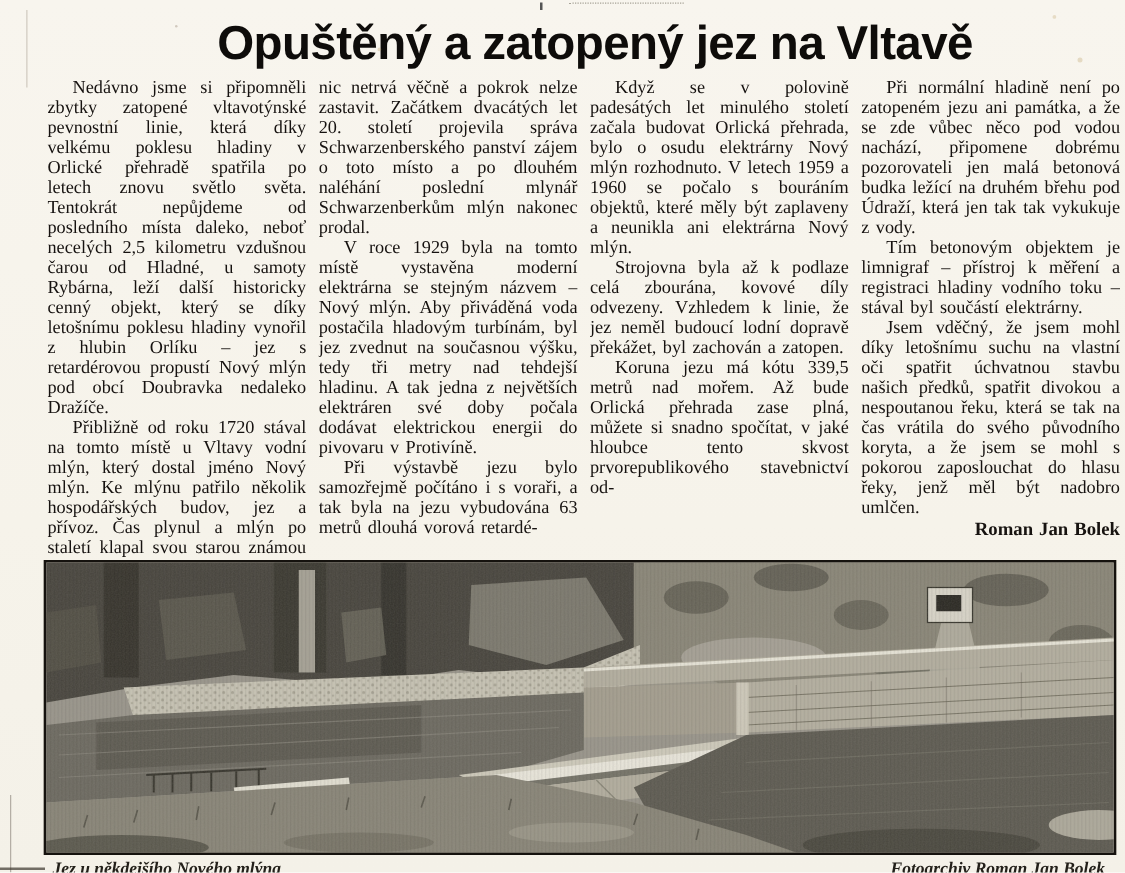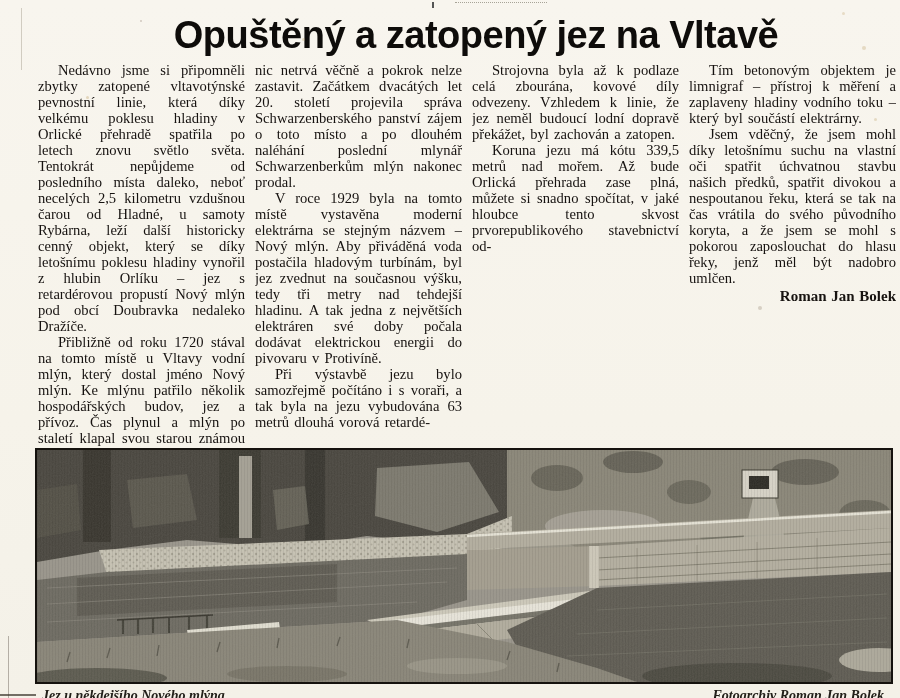--- a/index.html
+++ b/index.html
@@ -51,25 +51,27 @@
   <div class="col">
     <p class="indent">Nedávno jsme si připomněli zbytky zatopené vltavotýnské pevnostní linie, která díky velkému poklesu hladiny v Orlické přehradě spatřila po letech znovu světlo světa. Tentokrát nepůjdeme od posledního místa daleko, neboť necelých 2,5 kilometru vzdušnou čarou od Hladné, u samoty Rybárna, leží další historicky cenný objekt, který se díky letošnímu poklesu hladiny vynořil z hlubin Orlíku – jez s retardérovou propustí Nový mlýn pod obcí Doubravka nedaleko Dražíče.</p>
     <p class="indent">Přibližně od roku 1720 stával na tomto místě u Vltavy vodní mlýn, který dostal jméno Nový mlýn. Ke mlýnu patřilo několik hospodářských budov, jez a přívoz. Čas plynul a mlýn po staletí klapal svou starou známou písničku, ovšem</p>
   </div>
   <div class="col">
     <p>nic netrvá věčně a pokrok nelze zastavit. Začátkem dvacátých let 20. století projevila správa Schwarzenberského panství zájem o toto místo a po dlouhém naléhání poslední mlynář Schwarzenberkům mlýn nakonec prodal.</p>
     <p class="indent">V roce 1929 byla na tomto místě vystavěna moderní elektrárna se stejným názvem – Nový mlýn. Aby přiváděná voda postačila hladovým turbínám, byl jez zvednut na současnou výšku, tedy tři metry nad tehdejší hladinu. A tak jedna z největších elektráren své doby počala dodávat elektrickou energii do pivovaru v Protivíně.</p>
     <p class="indent">Při výstavbě jezu bylo samozřejmě počítáno i s voraři, a tak byla na jezu vybudována 63 metrů dlouhá vorová retardé-</p>
   </div>
   <div class="col">
+    <p class="indent">Když se v polovině padesátých let minulého století začala budovat Orlická přehrada, bylo o osudu elektrárny Nový mlýn rozhodnuto. V letech 1959 a 1960 se počalo s bouráním objektů, které měly být zaplaveny a neunikla ani elektrárna Nový mlýn.</p>
     <p class="indent">Strojovna byla až k podlaze celá zbourána, kovové díly odvezeny. Vzhledem k linie, že jez neměl budoucí lodní dopravě překážet, byl zachován a zatopen.</p>
     <p class="indent">Koruna jezu má kótu 339,5 metrů nad mořem. Až bude Orlická přehrada zase plná, můžete si snadno spočítat, v jaké hloubce tento skvost prvorepublikového stavebnictví od-</p>
   </div>
   <div class="col">
-    <p class="indent">Tím betonovým objektem je limnigraf – přístroj k měření a zaplaveny hladiny vodního toku – který byl součástí elektrárny.</p>
+    <p class="indent">Při normální hladině není po zatopeném jezu ani památka, a že se zde vůbec něco pod vodou nachází, připomene dobrému pozorovateli jen malá betonová budka ležící na druhém břehu pod Údraží, která jen tak tak vykukuje z vody.</p>
+    <p class="indent">Tím betonovým objektem je limnigraf – přístroj k měření a registraci hladiny vodního toku – stával byl součástí elektrárny.</p>
     <p class="indent">Jsem vděčný, že jsem mohl díky letošnímu suchu na vlastní oči spatřit úchvatnou stavbu našich předků, spatřit divokou a nespoutanou řeku, která se tak na čas vrátila do svého původního koryta, a že jsem se mohl s pokorou zaposlouchat do hlasu řeky, jenž měl být nadobro umlčen.</p>
     <div class="byline">Roman Jan Bolek</div>
   </div>
 </div>
 
 <div class="photo-frame">
   <svg viewBox="0 0 854 232" preserveAspectRatio="none">
     <defs>
       <pattern id="dots" width="7" height="6" patternUnits="userSpaceOnUse">
         <circle cx="2" cy="2" r="1.2" fill="#8d897a"></circle>

